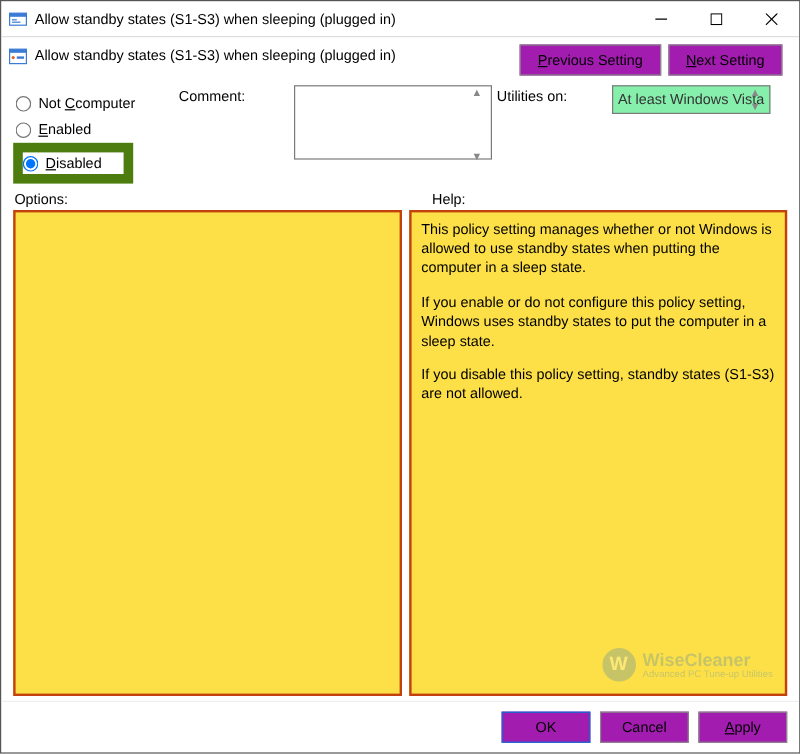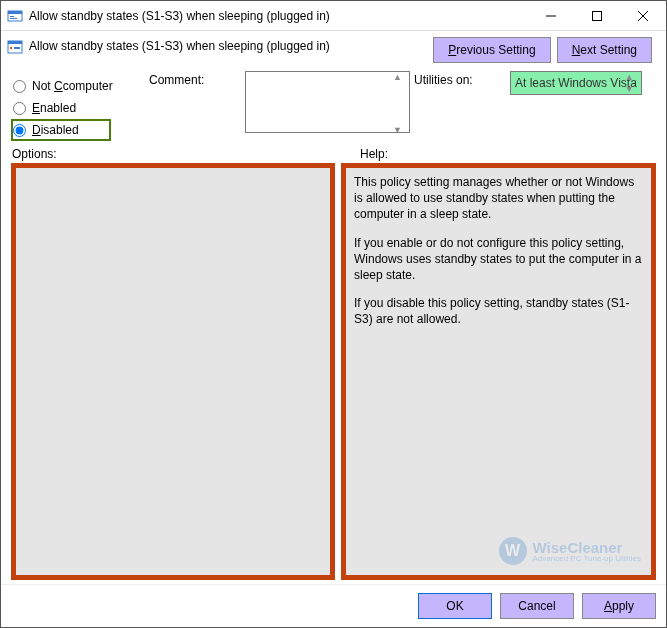--- a/index.html
+++ b/index.html
@@ -46,21 +46,21 @@
   display: inline-flex;
 }
 .setting-title {
   flex: 1;
   font-size: 12px;
   padding-top: 2px;
 }
 .nav-buttons { display: flex; gap: 6px; margin-left: auto; margin-right: 4px; }
 .btn {
   border: 1px solid #888;
-  background: #c4b5fd;
+  background: #a21caf;
   padding: 5px 14px;
   font-size: 12px;
   font-family: inherit;
   cursor: pointer;
 }
 .mnemonic { text-decoration: underline; }
 
 .config-row {
   display: flex;
   padding: 4px 10px 0 10px;
@@ -72,21 +72,21 @@
 }
 .radio-opt {
   display: flex;
   align-items: center;
   gap: 4px;
   padding: 4px 2px;
   font-size: 12px;
 }
 .radio-opt input { margin: 0 2px 0 0; }
 .radio-opt.highlight {
-  border: 2px solid #4d7c0f;
+  border: 8px solid #4d7c0f;
   padding: 2px 0px 2px 0px;
   width: 100px;
 }
 .field-col { flex: 1; display: flex; flex-direction: row; gap: 4px; }
 .field-line { display: flex; align-items: flex-start; gap: 8px; }
 .field-label { width: 88px; font-size: 12px; padding-top: 2px; }
 .comment-box, .supported-box {
   flex: 1;
   border: 1px solid #7a7a7a;
   background: #fff;
@@ -126,22 +126,22 @@
 .panels-header .left-h { width: 324px; }
 
 .panels {
   display: flex;
   padding: 0 10px 4px 10px;
   gap: 6px;
   flex: 1;
   min-height: 0;
 }
 .panel {
-  border: 5px solid #c2410c;
-  background: #e5e5e5;
+  border: 2px solid #c2410c;
+  background: #fde047;
   flex: 1;
   padding: 6px 8px;
   font-size: 12px;
   line-height: 1.35;
   overflow: hidden;
   position: relative;
 }
 .panel.left { width: 324px; flex: 0 0 324px; }
 .help-text p { margin-bottom: 12px; }
 

